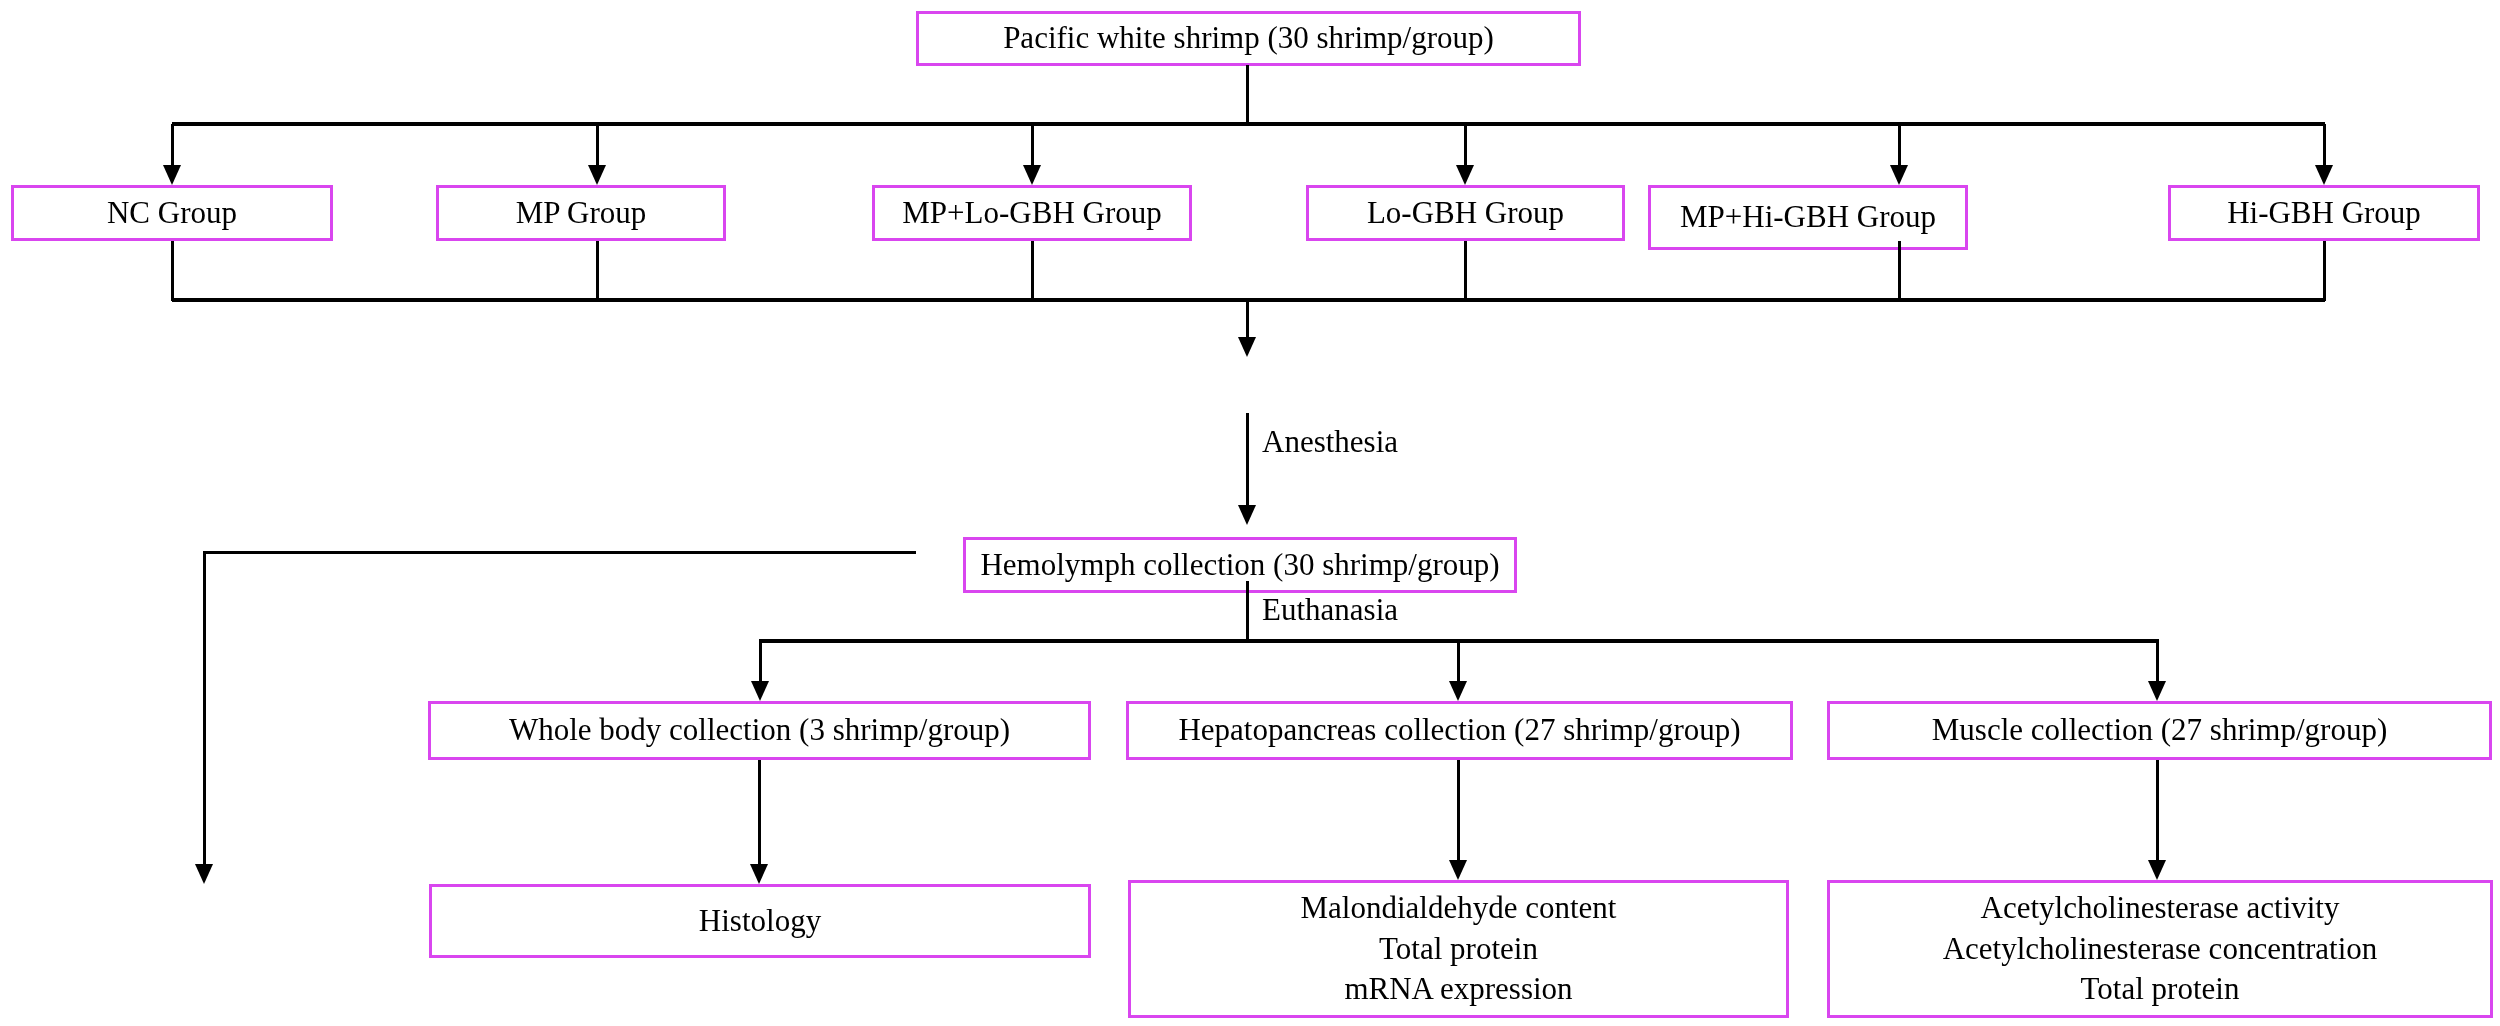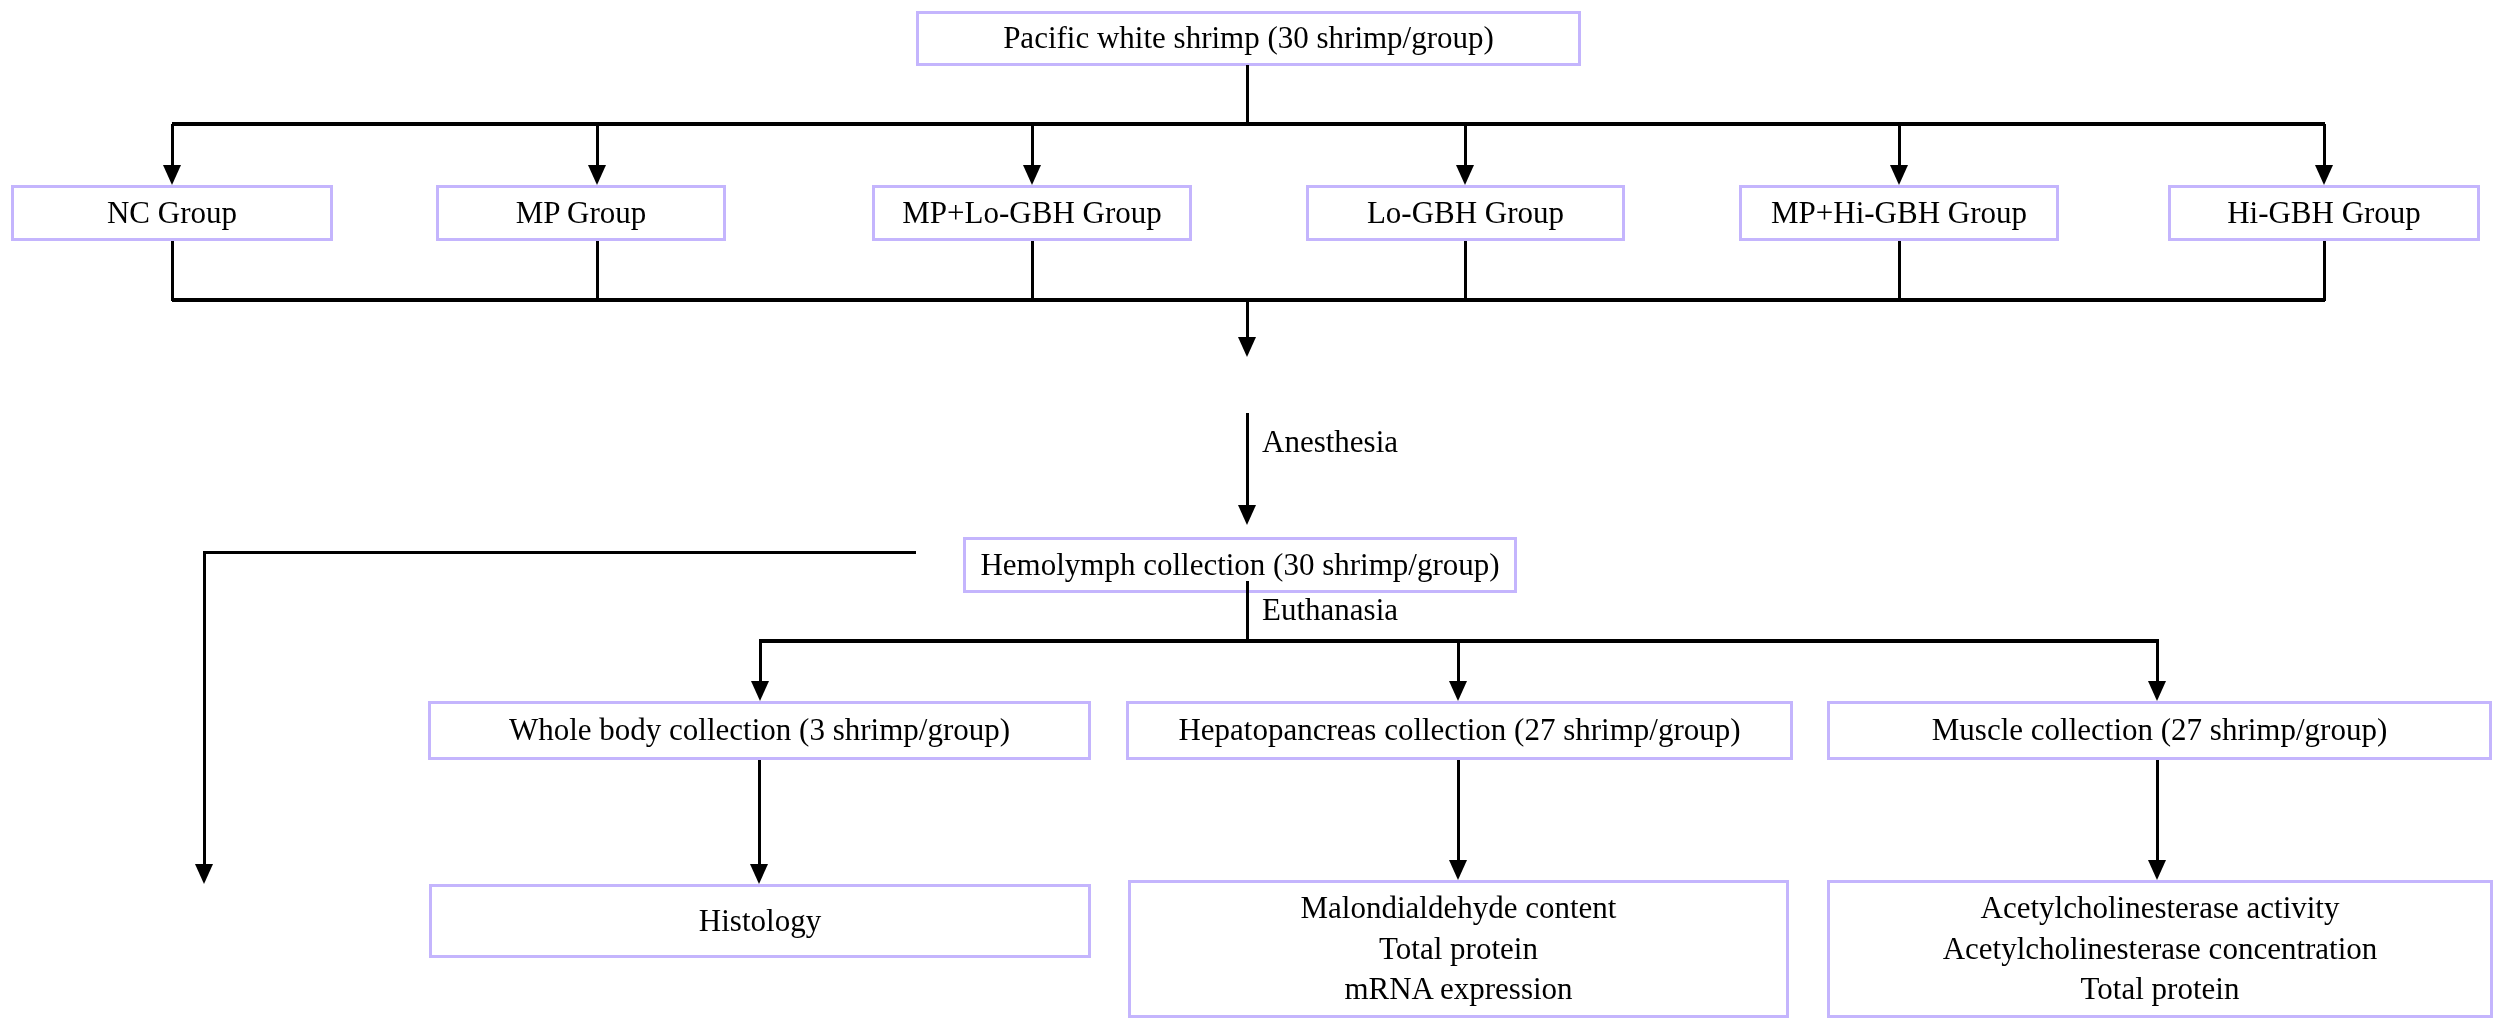--- a/index.html
+++ b/index.html
@@ -7,21 +7,21 @@
     position:relative;
     width:2500px;height:1026px;
     background:#ffffff;
     font-family:"Liberation Serif","DejaVu Serif",serif;
     color:#000000;
     overflow:hidden;
   }
   .node{
     position:absolute;
     box-sizing:border-box;
-    border:3px solid #c4b5fd;
+    border:3px solid #d946ef;
     background:#ffffff;
     display:flex;
     flex-direction:column;
     align-items:center;
     justify-content:center;
     text-align:center;
     font-size:31px;
     line-height:1.32;
     white-space:nowrap;
   }
@@ -70,21 +70,21 @@
   </div>
   <div class="node" style="left:436px;top:185px;width:290px;height:56px;">
     <span>MP Group</span>
   </div>
   <div class="node" style="left:872px;top:185px;width:320px;height:56px;">
     <span>MP+Lo-GBH Group</span>
   </div>
   <div class="node" style="left:1306px;top:185px;width:319px;height:56px;">
     <span>Lo-GBH Group</span>
   </div>
-  <div class="node" style="left:1739px;top:185px;width:320px;height:56px;">
+  <div class="node" style="left:1648px;top:185px;width:320px;height:65px;">
     <span>MP+Hi-GBH Group</span>
   </div>
   <div class="node" style="left:2168px;top:185px;width:312px;height:56px;">
     <span>Hi-GBH Group</span>
   </div>
 
   <div class="v" style="left:171px;top:241px;height:60px;"></div>
   <div class="v" style="left:596px;top:241px;height:60px;"></div>
   <div class="v" style="left:1031px;top:241px;height:60px;"></div>
   <div class="v" style="left:1464px;top:241px;height:60px;"></div>

